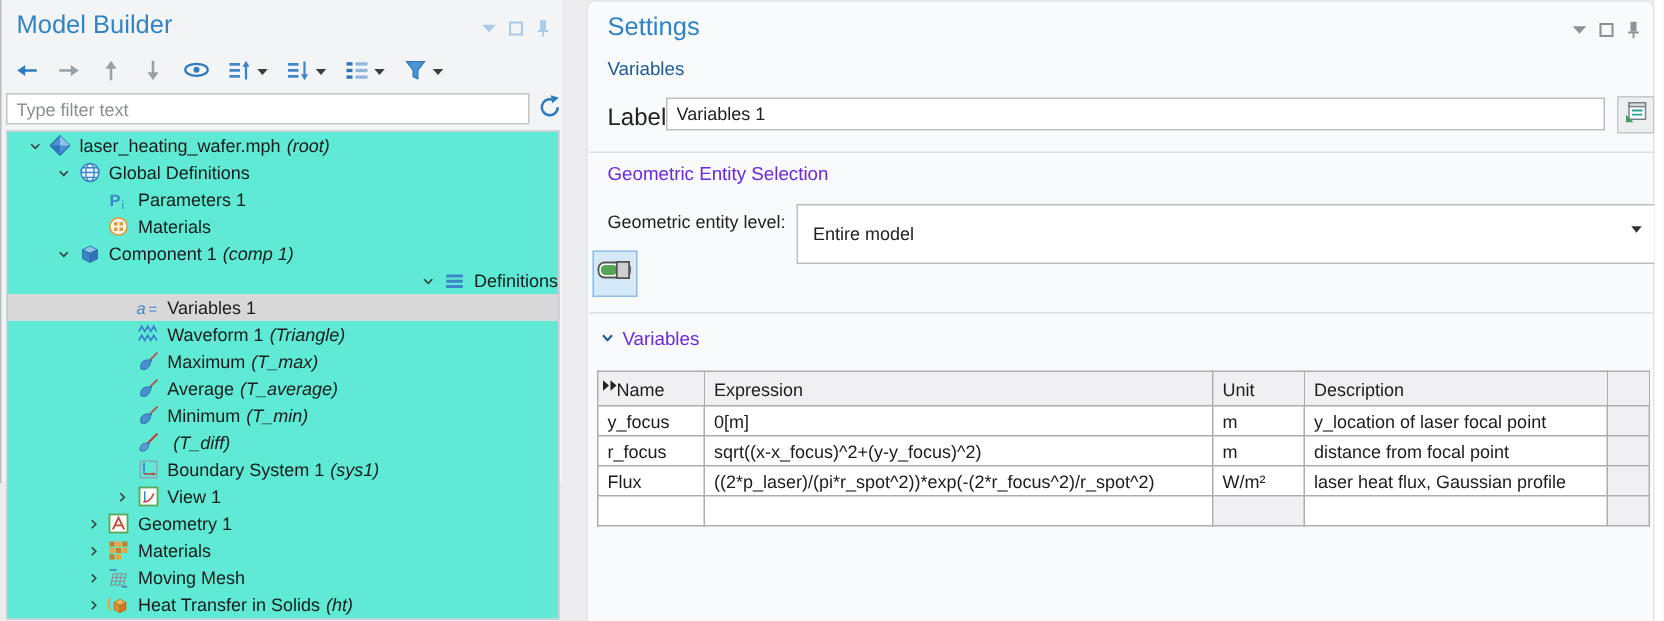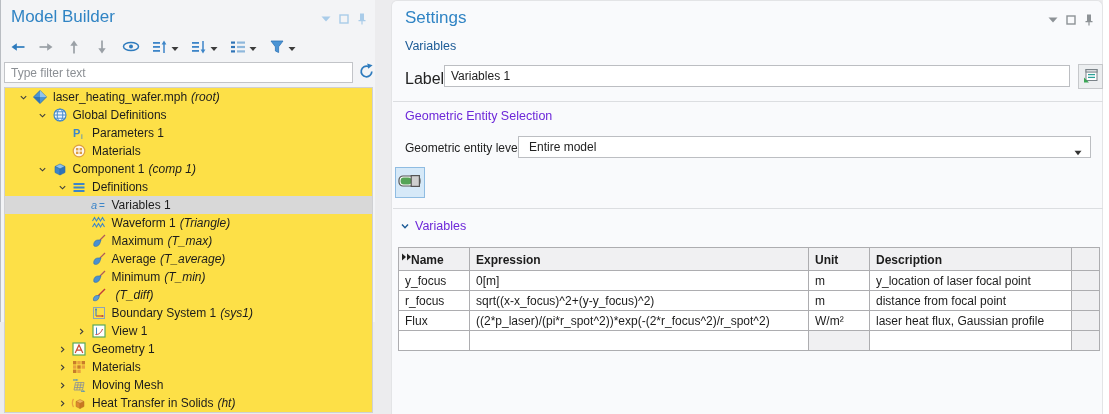--- a/index.html
+++ b/index.html
@@ -19,21 +19,21 @@
   .tb-group { display:inline-flex; align-items:center; gap:3px; cursor:default; }
   .tb-btn { display:inline-flex; }
 
   .filter-input { position:absolute; left:3px; top:62px; width:349px; height:21px;
                   border:1px solid #c2c4c8; background:#fff; font-size:12px; color:#222;
                   padding:0 6px; font-family:"Liberation Sans",sans-serif; }
   .filter-input::placeholder { color:#8b8f94; }
   .refresh-btn { position:absolute; left:357px; top:63px; display:inline-flex; }
 
   .tree { position:absolute; left:3px; top:87px; width:369px; height:326px;
-          background:#fde047; border:1px solid #cfd0d3; overflow:hidden; }
+          background:#5eead4; border:1px solid #cfd0d3; overflow:hidden; }
   .tree-row { height:18px; line-height:18px; display:flex; align-items:center;
               font-size:12px; color:#1c1c1c; white-space:nowrap; }
   .tree-row.selected { background:#d8d8d8; }
   .chev { width:14px; flex:none; display:inline-flex; justify-content:center; align-items:center; }
   .tree-icon { width:20px; flex:none; display:inline-flex; justify-content:center; align-items:center; margin-right:3px; }
   .tree-tag { font-style:italic; margin-left:4px; }
 
   
   .st-panel { position:absolute; left:391px; top:0; width:712px; height:414px;
               background:#f9fafc; border:1px solid #e3e4e6; border-bottom:none;
@@ -49,35 +49,35 @@
                  padding:0 6px; font-family:"Liberation Sans",sans-serif; }
   .label-btn { position:absolute; left:686px; top:63px; width:25px; height:25px;
                background:#eceef0; border:1px solid #c6c8cb; display:inline-flex;
                align-items:center; justify-content:center; cursor:default; }
 
   .sep { position:absolute; left:1px; width:710px; height:1px; background:#dcdee1; }
 
   .sec-header { font-size:12.5px; color:#6d28d9; }
   .ges-header { position:absolute; left:13px; top:108px; }
   .ges-label { position:absolute; left:13px; top:140px; font-size:12px; color:#222; }
-  .dropdown { position:absolute; left:126px; top:135px; width:573px; height:22px;
+  .dropdown { position:absolute; left:139px; top:135px; width:573px; height:40px;
               background:#fff; border:1px solid #bcbec2; display:flex; align-items:center;
               font-size:12px; color:#222; padding:0 10px; cursor:default; }
   .dropdown .dd-caret { position:absolute; right:8px; top:8px; }
 
   .toggle-btn { position:absolute; left:3px; top:166px; width:30px; height:31px;
                 background:#d6e9f8; border:1px solid #8fbce2; display:inline-flex;
                 align-items:center; justify-content:center; cursor:default; }
 
   .vars-header { position:absolute; left:8px; top:216px; display:flex; align-items:center; gap:5px; }
 
   #vars-table { position:absolute; left:6px; top:246px; border-collapse:collapse;
                 table-layout:fixed; font-size:12px; color:#1c1c1c; }
   #vars-table th, #vars-table td { border:1px solid #adadb0; }
-  #vars-table th { background:#f0f0f2; height:23px; font-weight:bold; text-align:left;
+  #vars-table th { background:#f0f0f2; height:23px; font-weight:normal; text-align:left;
                    vertical-align:bottom; padding:0 6px 3px 6px; position:relative; }
   #vars-table th.first { padding-left:12px; }
   #vars-table td { height:20px; background:#fff; padding:0 6px; white-space:nowrap; overflow:hidden; }
   #vars-table td.filler { background:#f0f0f2; }
   #vars-table tr.empty-row td.unit { background:#f0f0f2; }
   .corner-ic { position:absolute; left:2px; top:2px; }
 </style>
 </head>
 <body>
 
@@ -273,21 +273,21 @@
         <span class="tree-icon">
           <svg viewBox="0 0 14 14" width="14" height="14">
             <polygon points="2,4.5 7,2 12,4.5 7,7" fill="#8fc3ec" stroke="#2a6cae" stroke-width="0.6"></polygon>
             <polygon points="2,4.5 7,7 7,13 2,10.5" fill="#3d85c8" stroke="#2a6cae" stroke-width="0.6"></polygon>
             <polygon points="12,4.5 7,7 7,13 12,10.5" fill="#2f74b8" stroke="#2a6cae" stroke-width="0.6"></polygon>
           </svg>
         </span>
         <span>Component 1</span>
         <span class="tree-tag">(comp 1)</span>
       </div>
-      <div class="tree-row" style="padding-left: 50px;">
+      <div class="tree-row" style="padding-left: 50px; justify-content: flex-end;">
         <span class="chev">
           <svg viewBox="0 0 10 10" width="9" height="9">
             <polyline points="2,3.5 5,6.5 8,3.5" fill="none" stroke="#3c3c3c" stroke-width="1.2"></polyline>
           </svg>
         </span>
         <span class="tree-icon">
           <svg viewBox="0 0 14 14" width="14" height="14">
             <g fill="#3d85c8">
               <rect x="1.5" y="3" width="11" height="2"></rect>
               <rect x="1.5" y="6.5" width="11" height="2"></rect>

